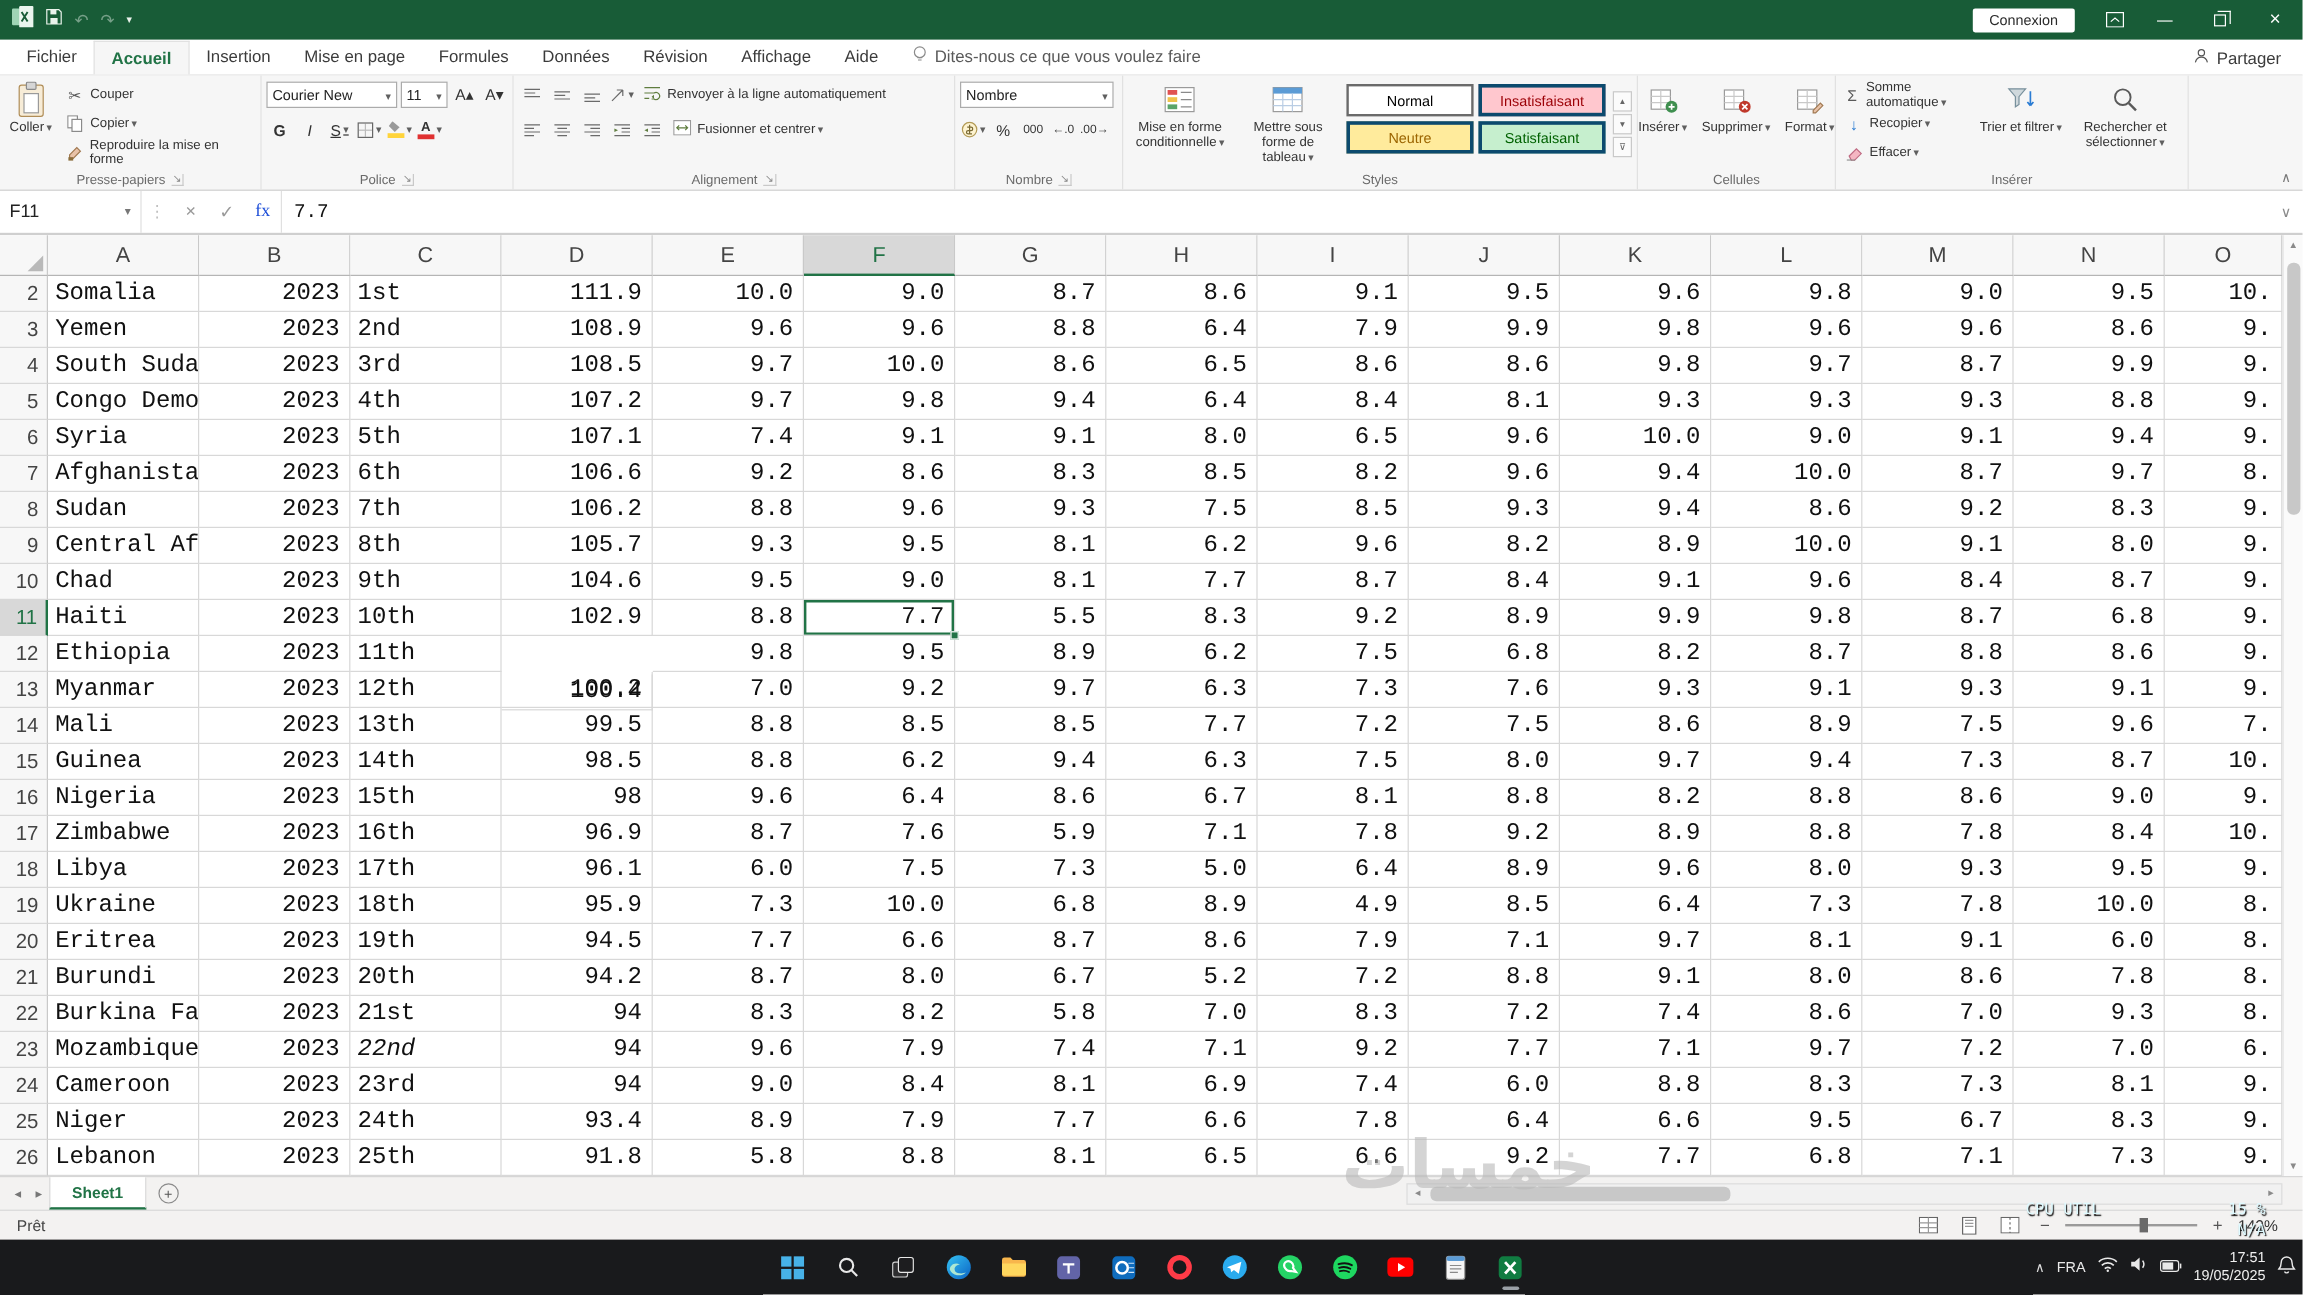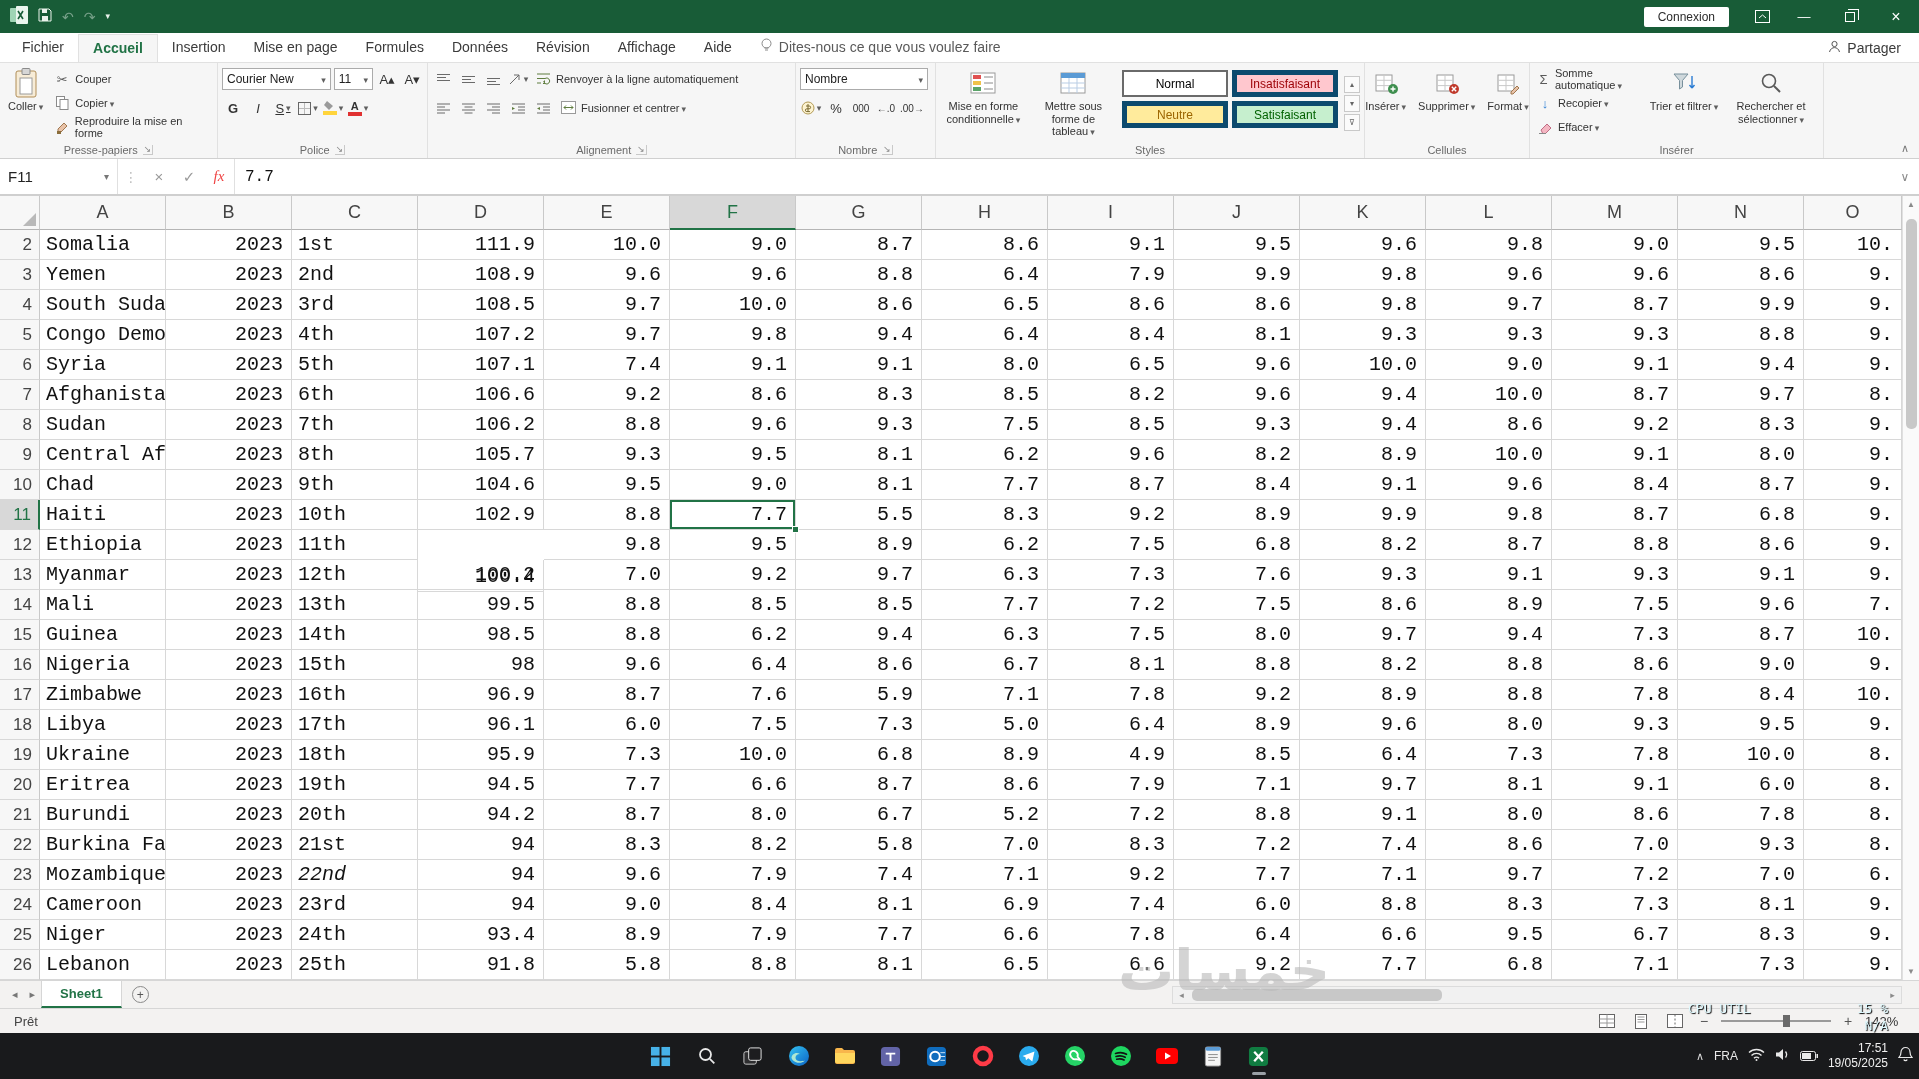--- a/index.html
+++ b/index.html
@@ -43,32 +43,32 @@
   .glyph{font-size:13px;color:#5a5a5a;line-height:1}
   .combo{display:flex;align-items:center;background:#fff;border:1px solid #ababab;font-size:12px;color:#222;height:22px;padding:0 4px;justify-content:space-between}
   .prow{display:flex;align-items:center;gap:3px;height:26px}
   .fbtn{display:flex;align-items:center;justify-content:center;min-width:22px;height:22px;font-size:13px;color:#333;cursor:default}
   .fbold{font-weight:bold}.fital{font-style:italic}.funder{text-decoration:underline}
   .colorbar{display:block;width:14px;height:4px;margin-top:1px}
   .stack{display:flex;flex-direction:column;align-items:center;line-height:1}
   .icon-borders{width:13px;height:13px;border:1px solid #666;background:linear-gradient(#bbb,#bbb) center/100% 1px no-repeat,linear-gradient(#bbb,#bbb) center/1px 100% no-repeat}
   .chipbtn{display:flex;align-items:center;gap:5px;font-size:11px;color:#333;height:26px;padding:0 4px}
   .gallery{display:grid;grid-template-columns:106px 106px;grid-auto-rows:27px;gap:4px;padding:4px 2px}
-  .stylechip{border:5px solid #0c4a6e;font-size:12px;display:flex;align-items:center;justify-content:center;cursor:default}
+  .stylechip{border:3px solid #0c4a6e;font-size:12px;display:flex;align-items:center;justify-content:center;cursor:default}
   .stylechip.selchip{border:2px solid #6a6a6a}
   .galrail{display:flex;flex-direction:column;justify-content:center;gap:2px;padding:4px 0}
   .galrail span{width:16px;height:17px;border:1px solid #c9c9c9;background:#fbfbfb;display:flex;align-items:center;justify-content:center;font-size:8px;color:#666}
   .twoLine{width:84px;white-space:normal}
   .collapse-ribbon{position:absolute;right:10px;bottom:3px;font-size:11px;color:#777}
   
   .formulabar{height:37px;background:#fff;display:flex;align-items:stretch;border-bottom:2px solid #cfcfcf}
   .namebox{width:118px;display:flex;align-items:center;justify-content:space-between;padding:0 8px;font-size:15px;color:#222;border-right:1px solid #e0e0e0}
   .fx-dots{display:flex;align-items:center;color:#c0c0c0;font-size:14px;padding:0 6px}
   .fxbtn{display:flex;align-items:center;justify-content:center;width:30px;font-size:15px;color:#9a9a9a}
-  .fxit{font-family:"Liberation Serif","DejaVu Serif",serif;font-style:italic;color:#ef4444}
+  .fxit{font-family:"Liberation Serif","DejaVu Serif",serif;color:#1d4ed8}
   .fx-input{flex:1;display:flex;align-items:center;font-family:"Liberation Mono","DejaVu Sans Mono",monospace;font-size:16px;color:#111;padding-left:10px;border-left:1px solid #e0e0e0}
   .fb-exp{width:28px;display:flex;align-items:center;justify-content:center;color:#8a8a8a;font-size:12px}
   
   .grid-wrap{position:relative;height:784px;width:1919px;background:#fff}
   .col-headers{display:flex;height:34px;width:1902px}
   .sel-all{width:40px;height:34px;background:var(--hdrbg);border-right:1px solid var(--hdrline);border-bottom:1px solid #b5b5b5;position:relative}
   .sel-all::after{content:"";position:absolute;right:3px;bottom:3px;border-left:13px solid transparent;border-bottom:13px solid #b9b9b9}
   .colhdr{height:34px;line-height:32px;text-align:center;font-size:18px;color:#444;background:var(--hdrbg);border-right:1px solid var(--hdrline);border-bottom:1px solid #b5b5b5;cursor:default}
   .colhdr.sel{background:var(--hdrsel);border-bottom:2px solid var(--green);color:var(--green)}
   .grid-rows{width:1902px}

